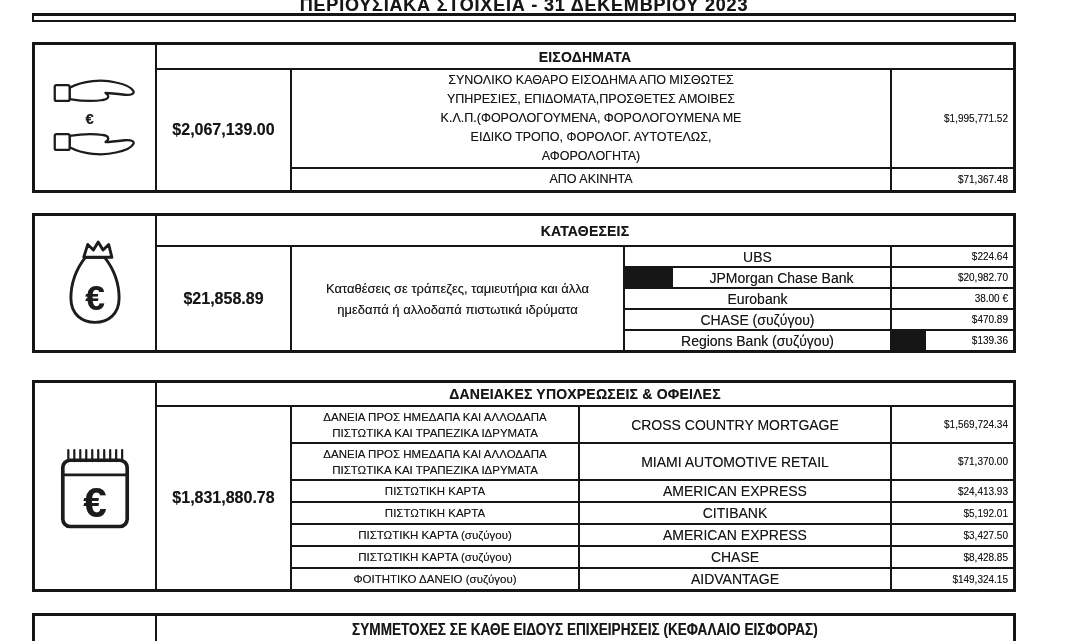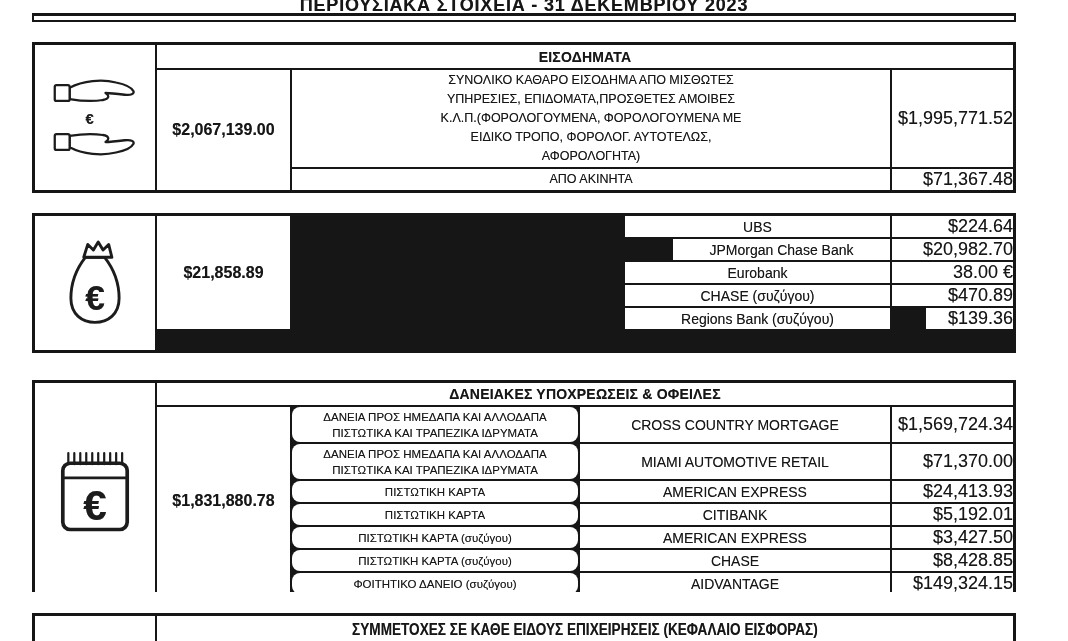--- a/index.html
+++ b/index.html
@@ -27,23 +27,23 @@
   }
   .cell{background:#fff;display:flex;align-items:center;justify-content:center;
     text-shadow:0 0 .4px rgba(0,0,0,.45);}
   .rightcol{display:grid;gap:2px;min-width:0;}
   .bodygrid{display:grid;gap:2px;min-width:0;}
   .hdr{font-weight:bold;font-size:14px;letter-spacing:.2px;}
   .total{font-weight:bold;font-size:16px;}
   .prewrap{white-space:pre-line;text-align:center;}
   .desc-income{font-size:12.5px;line-height:19px;}
   .desc-deposits{font-size:13px;line-height:21px;}
-  .loan-type{font-size:11.5px;line-height:16px;border-radius:8px;}
+  .loan-type{font-size:11.5px;line-height:16px;}
   .name{font-size:14px;}
-  .val{font-size:18px;justify-content:flex-end;box-sizing:border-box;}
+  .val{font-size:10px;justify-content:flex-end;padding-right:5px;box-sizing:border-box;}
   .icon-cell svg{display:block;}
   .cond{transform:scaleX(.85);transform-origin:center;white-space:nowrap;}
   .part-hdr{align-items:flex-start;padding-top:5px;font-weight:bold;font-size:16px;}
   svg .ln{fill:none;stroke:#1c1c1c;stroke-linejoin:round;stroke-linecap:round;}
   svg .fillbg{fill:#ffffff;}
   svg text{font-family:"Liberation Sans","DejaVu Sans",sans-serif;font-weight:bold;fill:#1c1c1c;}
 </style>
 </head>
 <body>
 
@@ -80,22 +80,25 @@
 
 <div class="tbl" style="top:213px;height:140px;">
   <div class="cell icon-cell">
     <svg width="58" height="90" viewBox="0 0 72 112">
       <path class="ln fillbg" stroke-width="3.6" d="M24,24 C13,38 6,56 6,75 C6,95 20,105 36,105 C52,105 66,95 66,75 C66,56 59,38 48,24 Z"></path>
       <path class="ln fillbg" stroke-width="3.6" d="M22,24 L27,8 L34,15 L40,5 L46,15 L53,8 L57,24 Z"></path>
       <text x="36" y="89" font-size="44" text-anchor="middle">€</text>
     </svg>
   </div>
   <div class="rightcol" style="grid-template-rows:29px 1fr;">
+    <div class="cell hdr">ΚΑΤΑΘΕΣΕΙΣ</div>
     <div class="bodygrid" style="grid-template-columns:133px 331px 265px 1fr;grid-template-rows:repeat(5,1fr);">
       <div class="cell total" style="grid-row:1/6;grid-column:1;">$21,858.89</div>
+      <div class="cell desc-deposits prewrap" style="grid-row:1/6;grid-column:2;">Καταθέσεις σε τράπεζες, ταμιευτήρια και άλλα
+ημεδαπά ή αλλοδαπά πιστωτικά ιδρύματα</div>
       <div class="cell name" style="grid-row:1;grid-column:3;">UBS</div>
       <div class="cell val" style="grid-row:1;grid-column:4;">$224.64</div>
       <div class="cell name" style="grid-row:2;grid-column:3;margin-left:48px;">JPMorgan Chase Bank</div>
       <div class="cell val" style="grid-row:2;grid-column:4;">$20,982.70</div>
       <div class="cell name" style="grid-row:3;grid-column:3;">Eurobank</div>
       <div class="cell val" style="grid-row:3;grid-column:4;">38.00 €</div>
       <div class="cell name" style="grid-row:4;grid-column:3;">CHASE (συζύγου)</div>
       <div class="cell val" style="grid-row:4;grid-column:4;">$470.89</div>
       <div class="cell name" style="grid-row:5;grid-column:3;">Regions Bank (συζύγου)</div>
       <div class="cell val" style="grid-row:5;grid-column:4;margin-left:34px;">$139.36</div>

